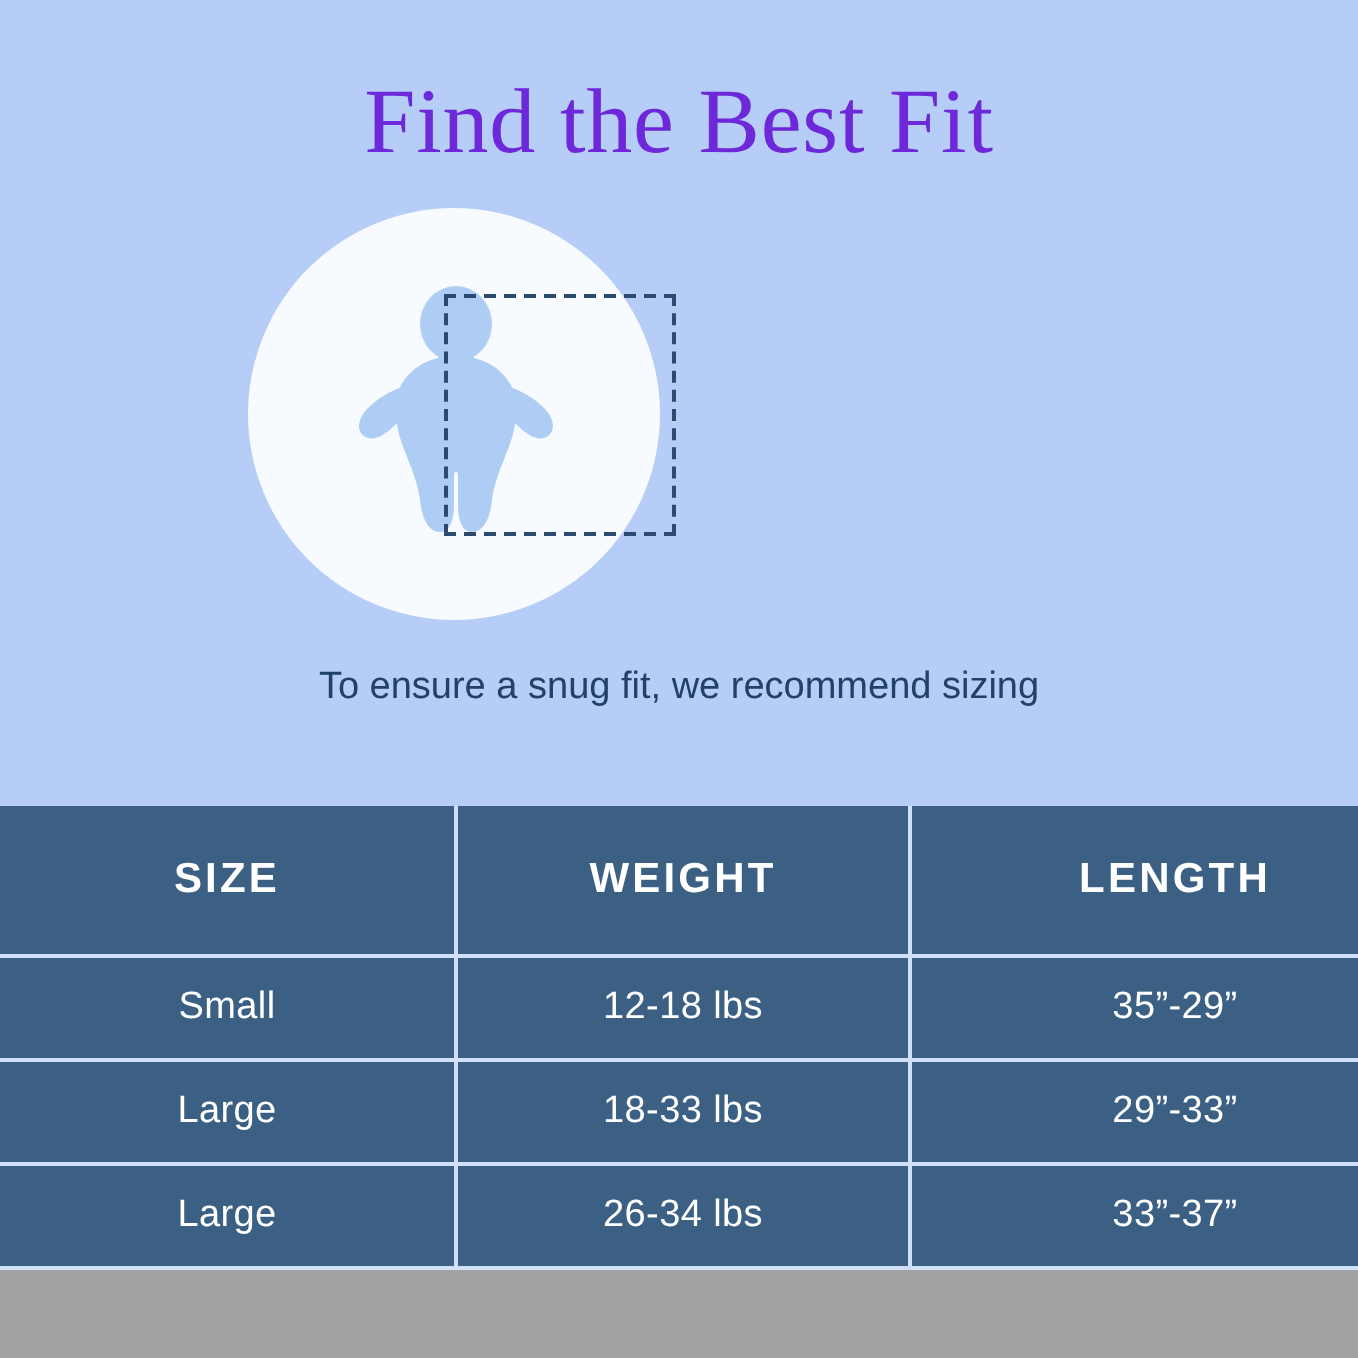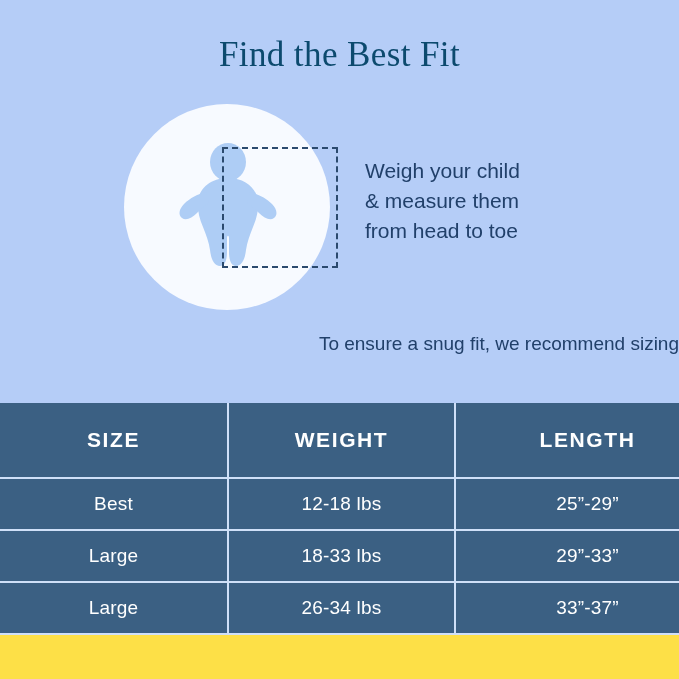--- a/index.html
+++ b/index.html
@@ -32,24 +32,24 @@
     flex: none;
   }
 
   .page-title {
     position: absolute;
     top: 36px;
     left: 0;
     right: 0;
     text-align: center;
     font-family: "Liberation Serif", serif;
-    font-size: 35px;
+    font-size: 46px;
     font-weight: 400;
     letter-spacing: 0.4px;
-    color: #0c4a6e;
+    color: #6d28d9;
     line-height: 1.1;
     margin: 0;
   }
 
   
   .illustration-row {
     position: absolute;
     top: 104px;
     left: 0;
     width: 679px;
@@ -101,30 +101,30 @@
   .note {
     position: absolute;
     top: 330px;
     left: 0;
     width: 679px;
     text-align: center;
     font-size: 19px;
     line-height: 27px;
     color: #21406a;
   }
-  .note .line { display: block; text-align: right; }
+  .note .line { display: block; }
 
   
   .size-table {
     position: absolute;
     top: 403px;
     left: 0;
     width: 679px;
     height: 276px;
-    background: #fde047;
+    background: #a3a3a3;
     border-collapse: collapse;
     table-layout: fixed;
   }
   .size-table table {
     width: 679px;
     border-collapse: collapse;
     table-layout: fixed;
   }
   .size-table col.c-size   { width: 228px; }
   .size-table col.c-weight { width: 227px; }
@@ -206,25 +206,20 @@
                      C 80 52, 88 56, 94 62
                      C 99 67, 100 73, 96 76
                      C 92 79, 86 76, 81 71
                      C 77 67, 73 63, 69 61 Z"></path>
           </g>
         </svg>
       </div>
 
       <div class="measure-box"></div>
 
-      <div class="instruction-text">
-        <span class="line">Weigh your child</span>
-        <span class="line">&amp; measure them</span>
-        <span class="line">from head to toe</span>
-      </div>
 
     </div>
 
     <div class="note">
       <span class="line">To ensure a snug fit, we recommend sizing</span>
     </div>
 
   </div>
 
   <div class="size-table">
@@ -236,23 +231,23 @@
       </colgroup>
       <thead>
         <tr>
           <th>SIZE</th>
           <th>WEIGHT</th>
           <th>LENGTH</th>
         </tr>
       </thead>
       <tbody>
         <tr>
-          <td>Best</td>
+          <td>Small</td>
           <td>12-18 lbs</td>
-          <td>25”-29”</td>
+          <td>35”-29”</td>
         </tr>
         <tr>
           <td>Large</td>
           <td>18-33 lbs</td>
           <td>29”-33”</td>
         </tr>
         <tr>
           <td>Large</td>
           <td>26-34 lbs</td>
           <td>33”-37”</td>

